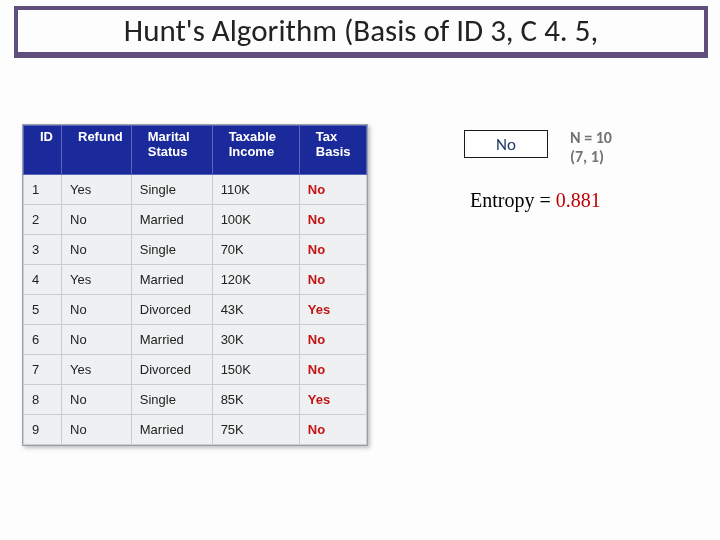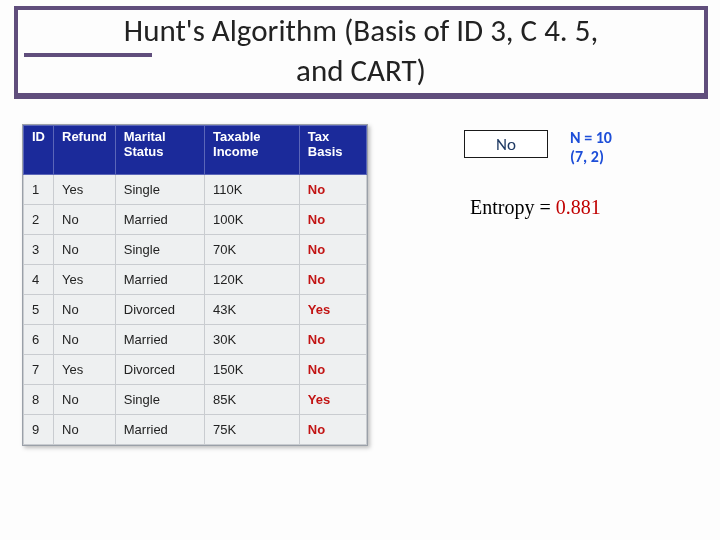--- a/index.html
+++ b/index.html
@@ -45,21 +45,21 @@
     border-collapse: collapse;
     width: 100%;
     font-family: Arial, sans-serif;
     font-size: 13px;
   }
   table.data thead th {
     background: #1b2a9a;
     color: #fff;
     font-weight: bold;
     text-align: left;
-    padding: 4px 8px 14px 8px;
+    padding: 4px 8px 14px 16px;
     border: 1px solid #5b66b8;
     vertical-align: top;
     line-height: 1.15;
   }
   table.data thead th:first-child { width: 30px; }
   table.data tbody td {
     background: #eef0f1;
     border: 1px solid #c9ccd0;
     padding: 7px 8px;
     color: #222;
@@ -77,39 +77,38 @@
     text-align: center;
     font-size: 17px;
     line-height: 27px;
     color: #1f3a63;
   }
   .node-meta {
     position: absolute;
     left: 570px; top: 128px;
     font-size: 16px;
     font-weight: bold;
-    color: #1d4ed8;
+    color: #737373;
     line-height: 1.2;
   }
   .entropy {
     position: absolute;
-    left: 470px; top: 196px;
+    left: 470px; top: 189px;
     font-family: "Times New Roman", serif;
     font-size: 20px;
     color: #000;
   }
   .entropy .val { color: #c00000; }
 </style>
 </head>
 <body>
 
 <div class="title-wrap">
   <div class="title-inner">
     <span>Hunt's Algorithm (Basis of ID 3, C 4. 5,</span><br>
-    <span>and CART)</span>
   </div>
 </div>
 <div class="underline-seg"></div>
 
 <div class="table-wrap">
   <table class="data">
     <thead>
       <tr>
         <th>ID</th>
         <th>Refund</th>
@@ -184,18 +183,18 @@
         </tr>
       </tbody>
   </table>
 </div>
 
 <div class="node-box">
   <span>No</span>
 </div>
 <div class="node-meta">
   <span>N = 10</span><br>
-  <span>(7, 2)</span>
+  <span>(7, 1)</span>
 </div>
 
 <div class="entropy">
   <span>Entropy = </span><span class="val">0.881</span>
 </div>
 
 </body></html>

